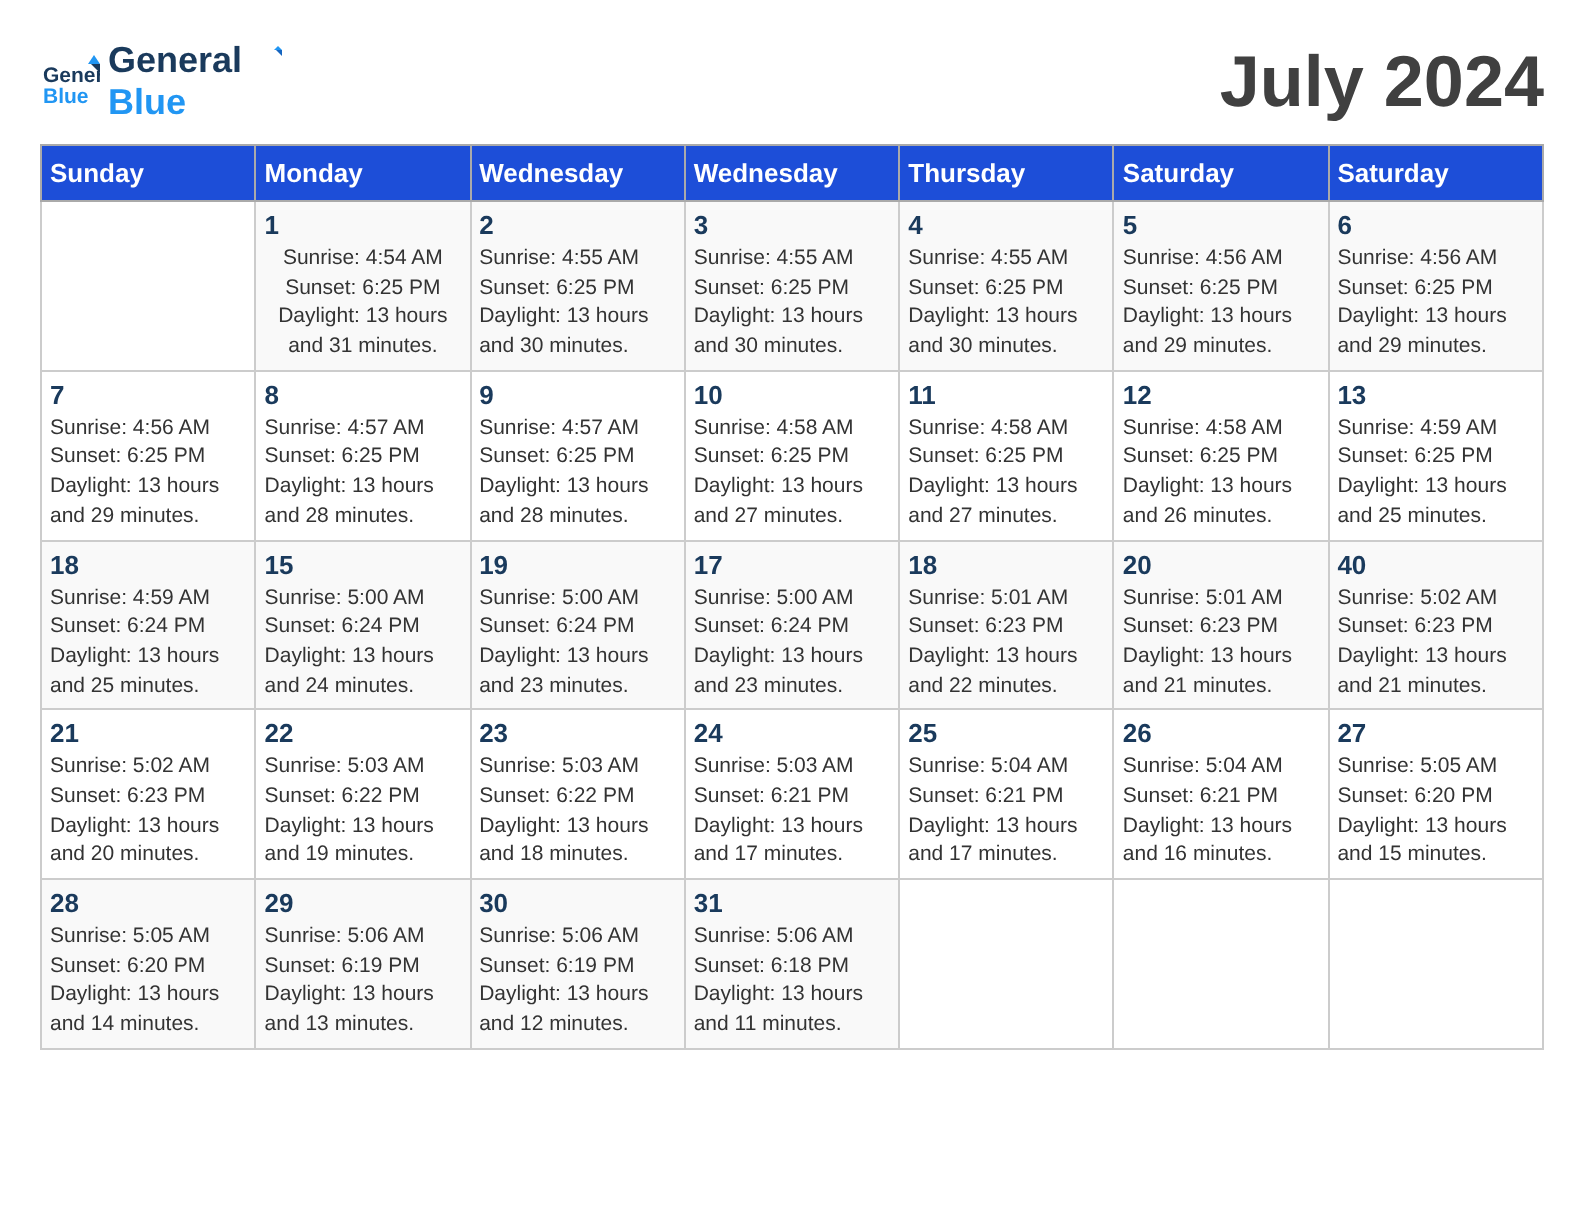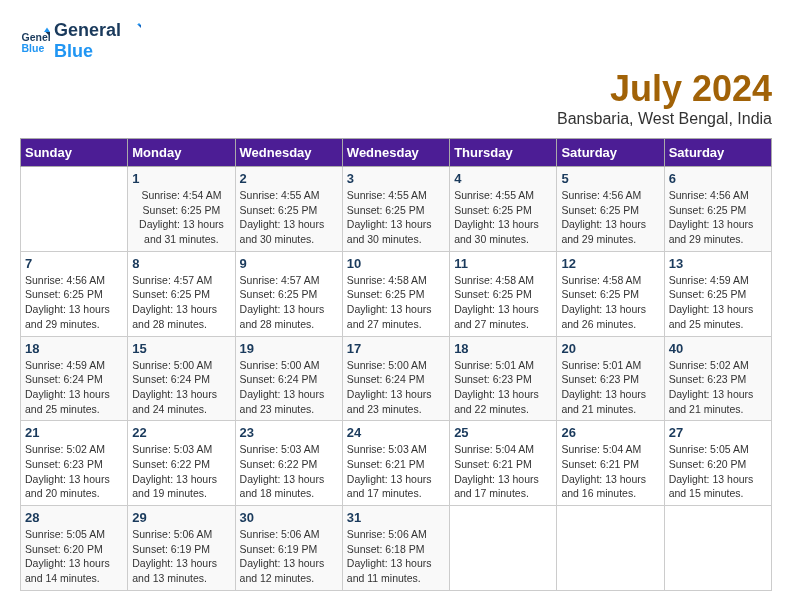--- a/index.html
+++ b/index.html
@@ -24,34 +24,33 @@
     .logo-icon {
       width: 30px;
       height: 30px;
     }
     .title-block {
       text-align: right;
     }
     .month-title {
       font-size: 36px;
       font-weight: bold;
-      color: #a16207;
-      margin-top: 48px;
+      color: #404040;
     }
     .location-title {
       font-size: 16px;
       color: #333;
     }
     table {
       width: 100%;
       border-collapse: collapse;
       font-size: 11px;
     }
     thead tr th {
-      background-color: #4c1d95;
+      background-color: #1d4ed8;
       color: #fff;
       padding: 6px 4px;
       text-align: left;
       font-size: 13px;
       border: 1px solid #aaa;
     }
     tbody tr td {
       border: 1px solid #ccc;
       vertical-align: top;
       padding: 4px;
@@ -94,21 +93,20 @@
         <svg width="18" height="18" viewBox="0 0 18 18">
           <polygon points="14,3 18,3 16,1" fill="#2196F3"></polygon>
           <polygon points="15,3 18,6 18,3" fill="#1565C0"></polygon>
         </svg>
       </div>
       <div style="font-size:18px;font-weight:bold;color:#2196F3;">Blue</div>
     </div>
   </div>
   <div class="title-block">
     <div class="month-title">July 2024</div>
-    <div class="location-title">Bansbaria, West Bengal, India</div>
   </div>
 </div>
 
 <table>
   <thead>
     <tr>
     <th>Sunday</th>
         <th>Monday</th>
         <th>Wednesday</th>
         <th>Wednesday</th>

